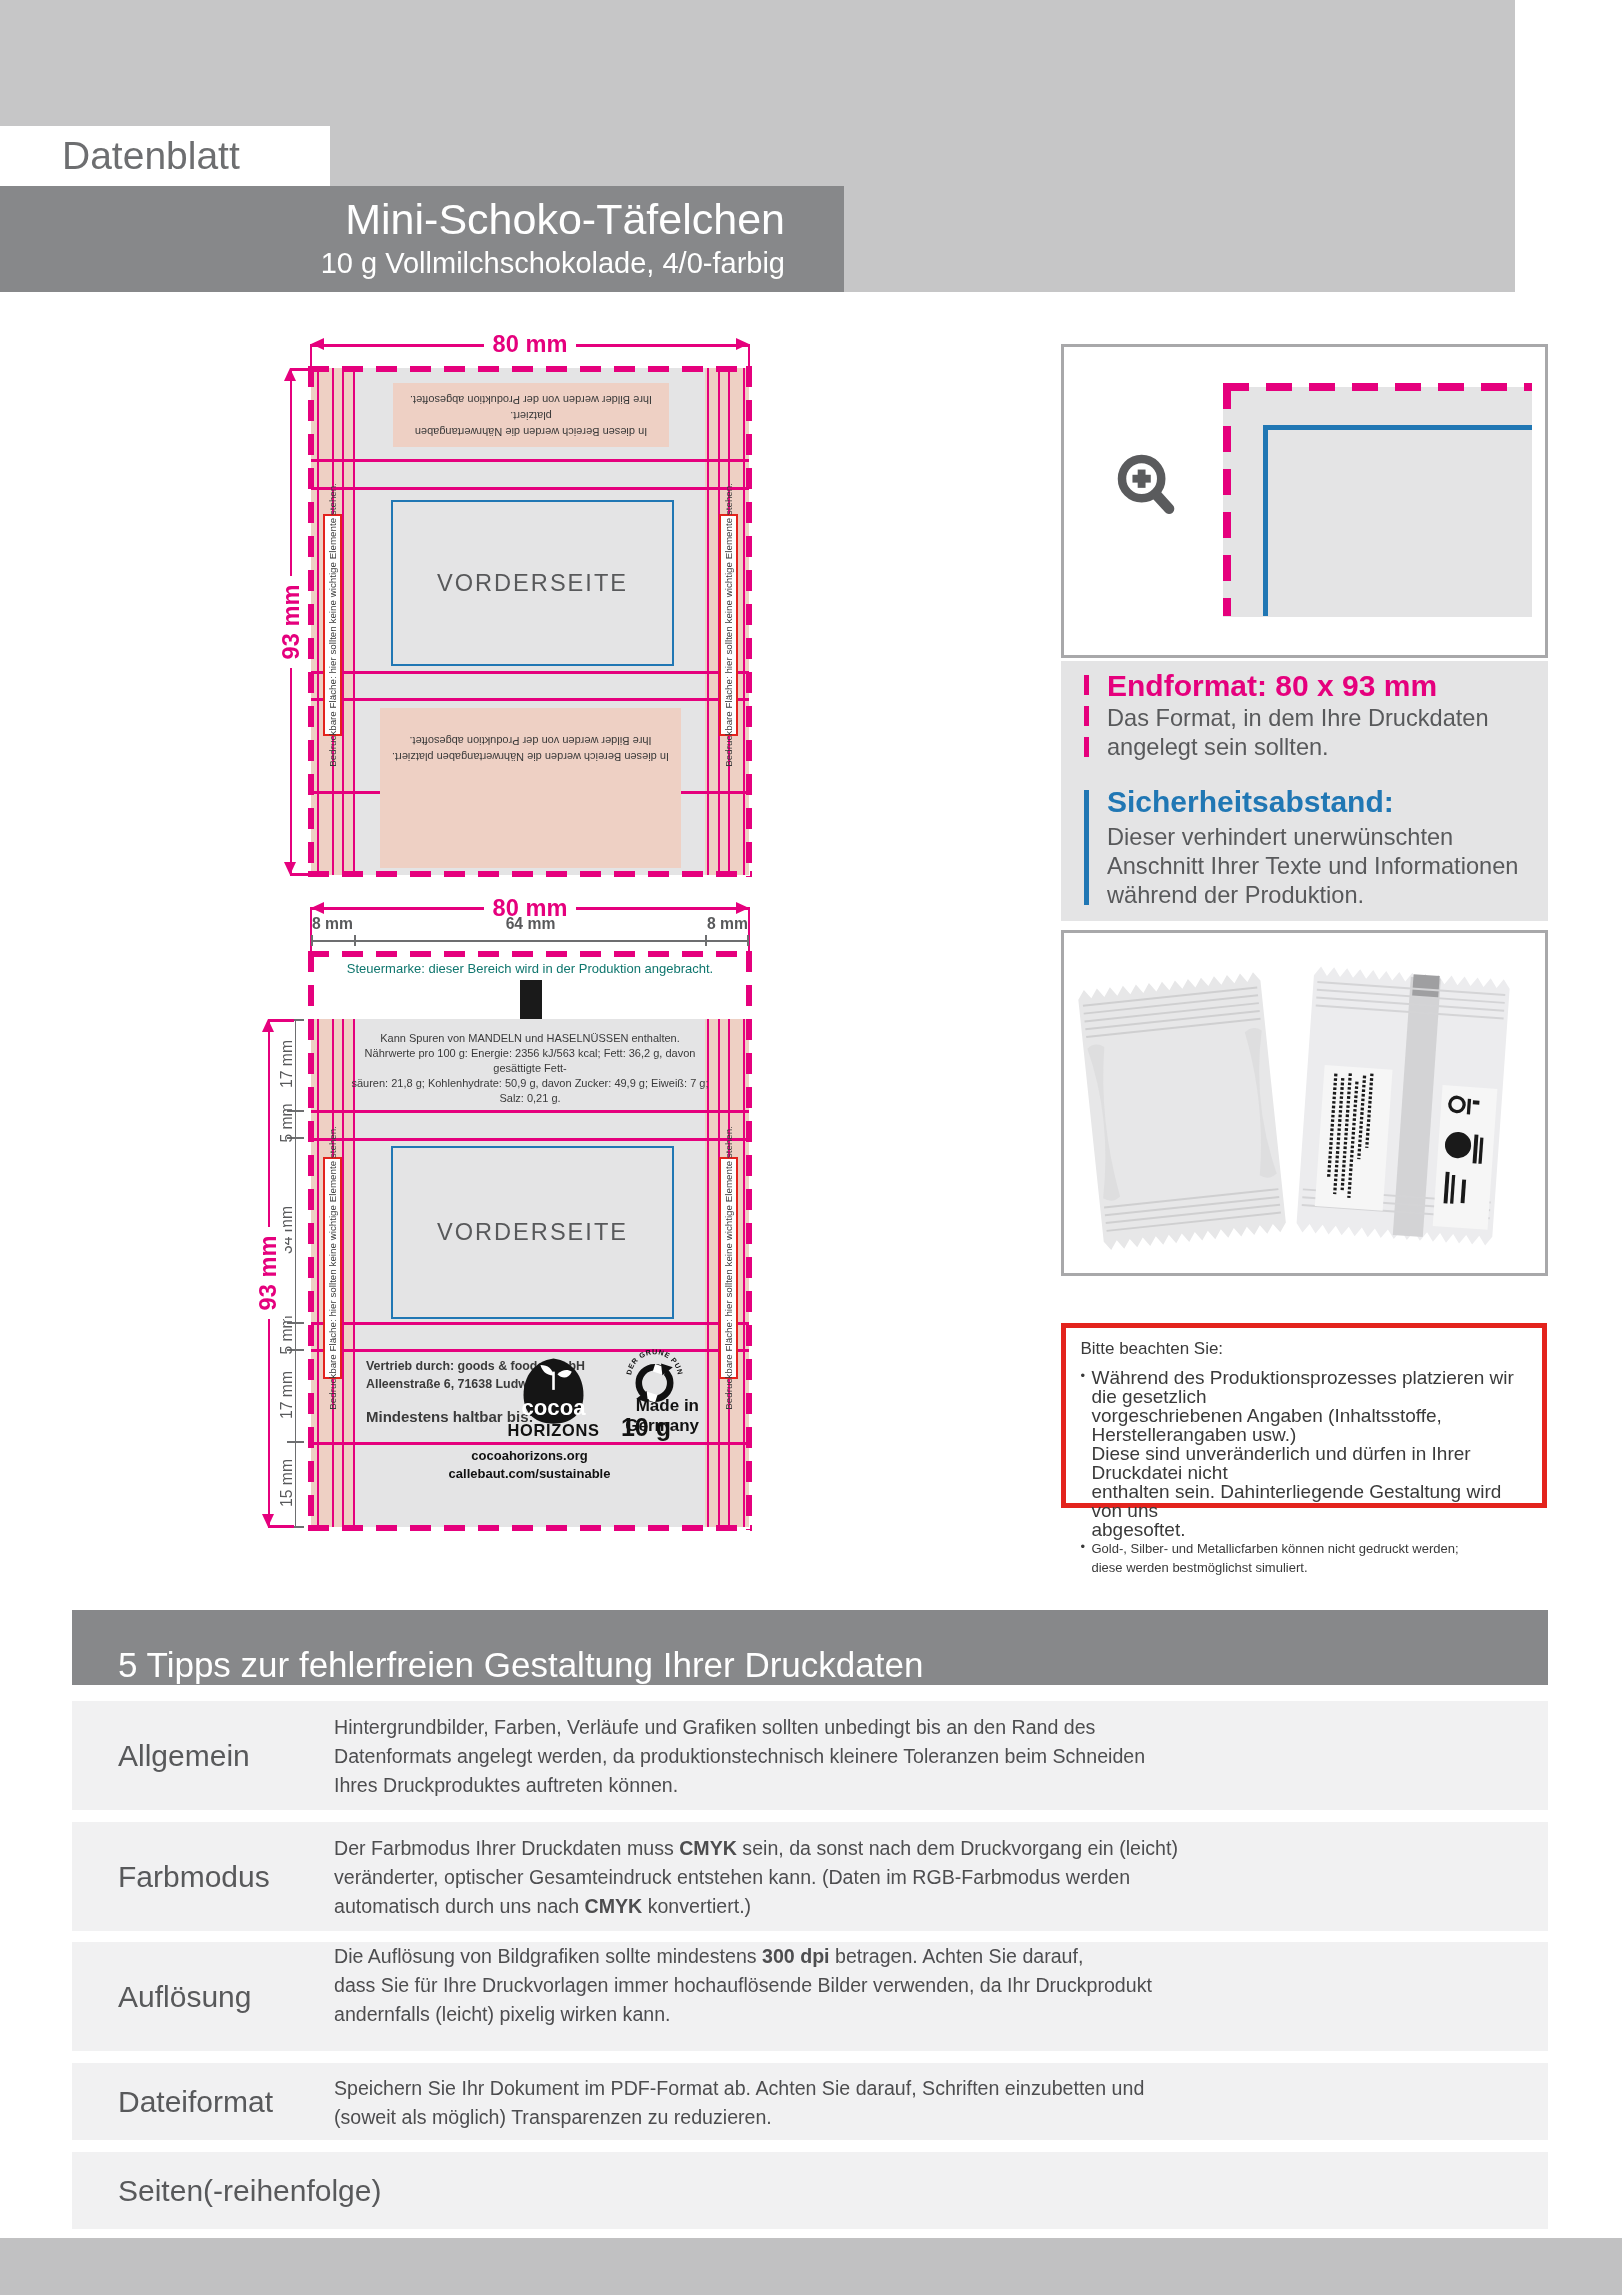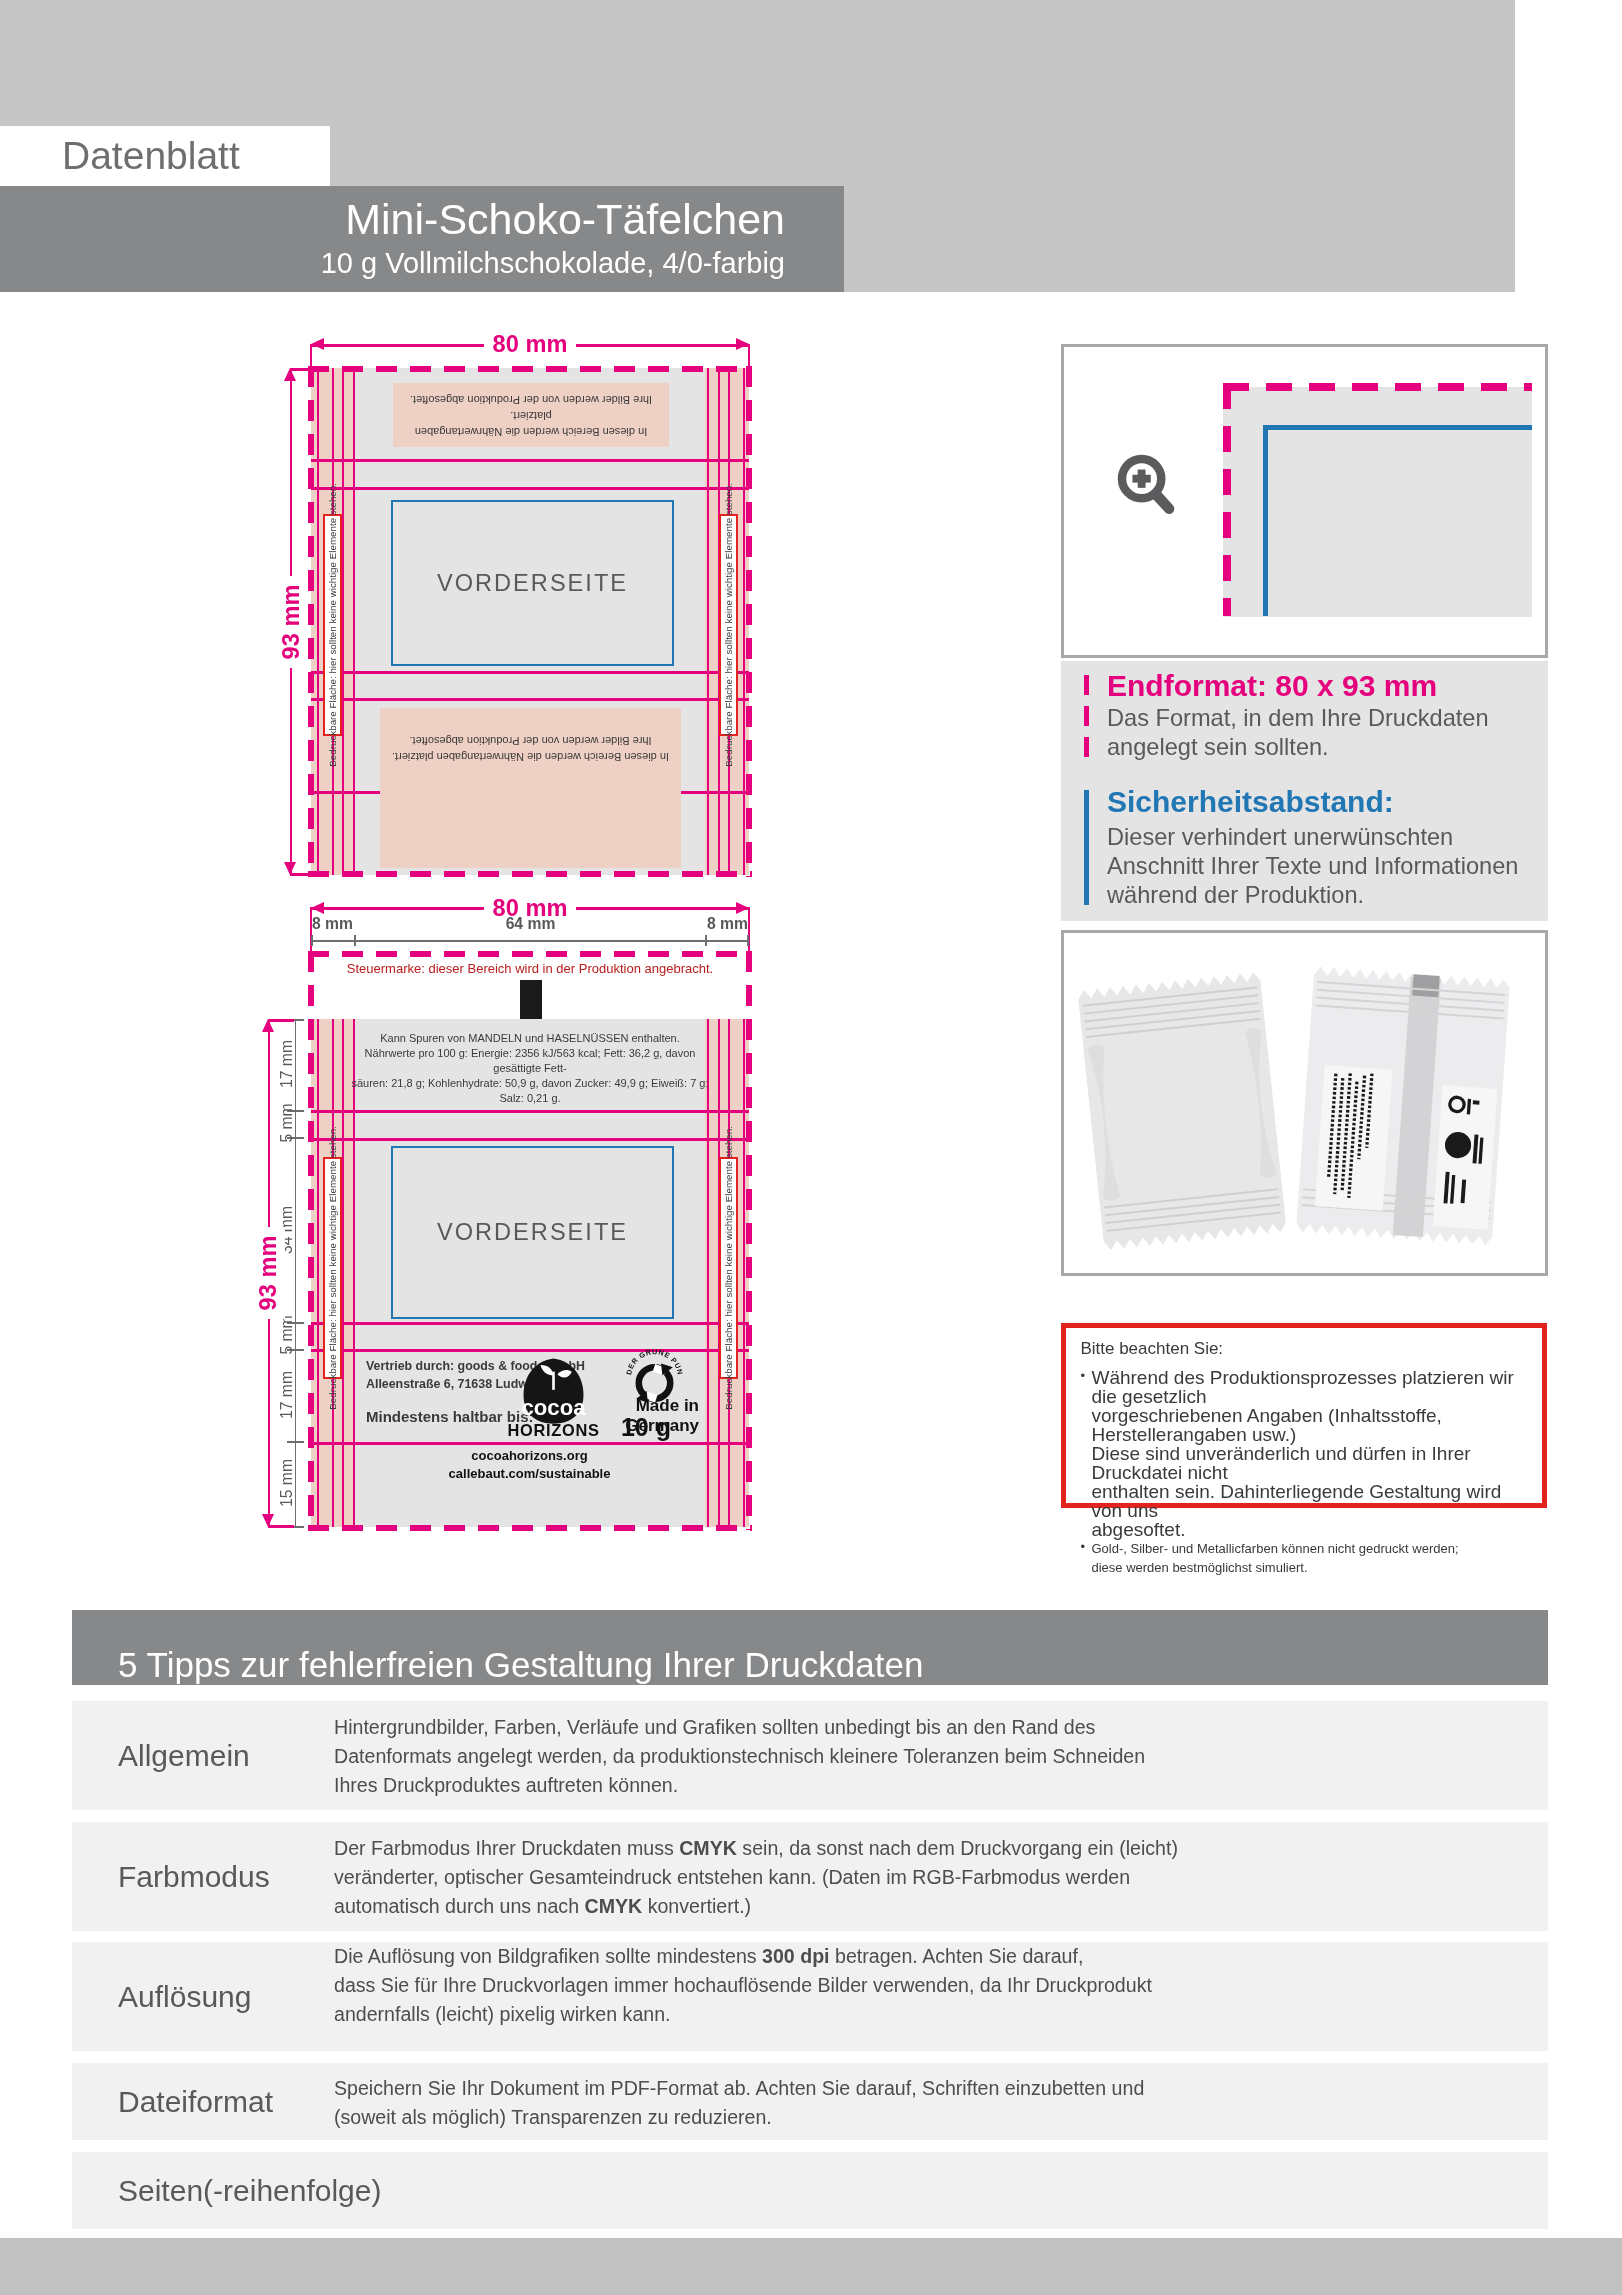--- a/index.html
+++ b/index.html
@@ -121,21 +121,21 @@
 
   <div class="gline" style="left:311px;top:940px;width:438px;height:2px;"></div>
   <div class="gline" style="left:311px;top:935px;width:2px;height:11px;"></div>
   <div class="gline" style="left:354px;top:935px;width:2px;height:11px;"></div>
   <div class="gline" style="left:705px;top:935px;width:2px;height:11px;"></div>
   <div class="gline" style="left:747px;top:935px;width:2px;height:11px;"></div>
   <div class="glabel" style="left:293px;top:915px;width:79px;">8 mm</div>
   <div class="glabel" style="left:491px;top:915px;width:79px;">64 mm</div>
   <div class="glabel" style="left:688px;top:915px;width:79px;">8 mm</div>
 
-  <div class="abs" style="left:311px;top:961px;width:438px;text-align:center;font-size:13px;color:#b91c1c;">Steuermarke: dieser Bereich wird in der Produktion angebracht.</div>
+  <div class="abs" style="left:311px;top:961px;width:438px;text-align:center;font-size:13px;color:#0f766e;">Steuermarke: dieser Bereich wird in der Produktion angebracht.</div>
   <div class="abs" style="left:520px;top:980px;width:21.6px;height:39px;background:#1a1a1a;"></div>
 
   <div class="grayfill" style="left:311px;top:1019px;width:438px;height:508px;"></div>
   <div class="salmon" style="left:311px;top:1019px;width:44px;height:508px;"></div>
   <div class="salmon" style="left:705px;top:1019px;width:44px;height:508px;"></div>
   <div class="mlv" style="left:317px;top:1019px;height:508px;"></div>
   <div class="mlv" style="left:332px;top:1019px;height:508px;"></div>
   <div class="mlv" style="left:342px;top:1019px;height:508px;"></div>
   <div class="mlv" style="left:353px;top:1019px;height:508px;"></div>
   <div class="mlv" style="left:707px;top:1019px;height:508px;"></div>

